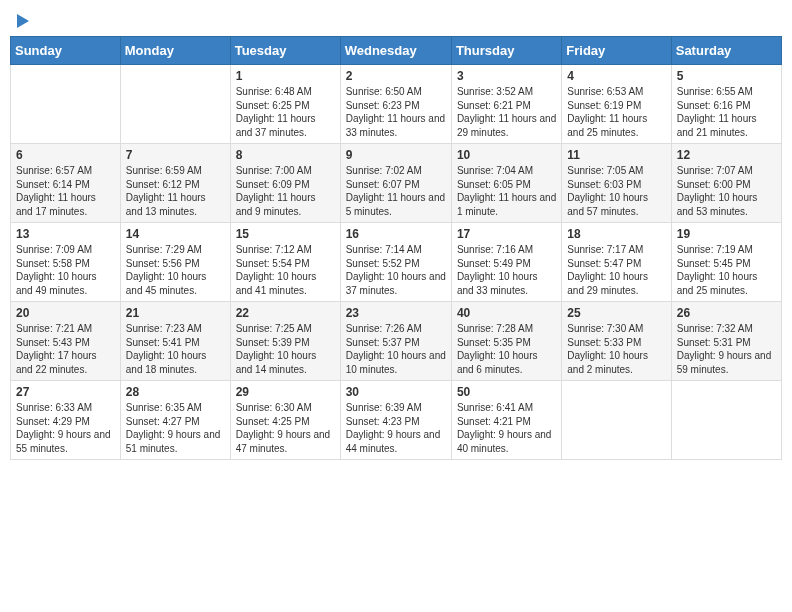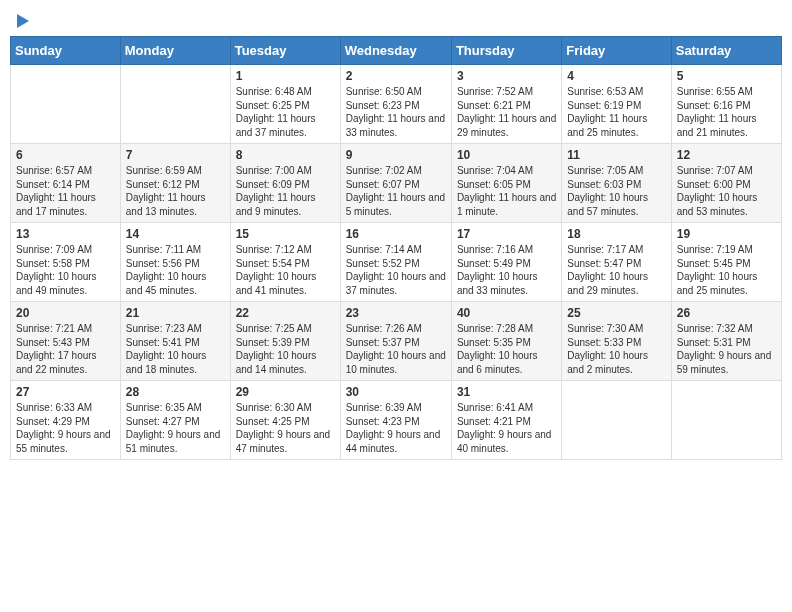--- a/index.html
+++ b/index.html
@@ -145,21 +145,21 @@
           <div class="day-info">Daylight: 11 hours and 37 minutes.</div>
         </td>
         <td>
           <span class="day-num">2</span>
           <div class="day-info">Sunrise: 6:50 AM</div>
           <div class="day-info">Sunset: 6:23 PM</div>
           <div class="day-info">Daylight: 11 hours and 33 minutes.</div>
         </td>
         <td>
           <span class="day-num">3</span>
-          <div class="day-info">Sunrise: 7:52 AM</div>
+          <div class="day-info">Sunrise: 3:52 AM</div>
           <div class="day-info">Sunset: 6:21 PM</div>
           <div class="day-info">Daylight: 11 hours and 29 minutes.</div>
         </td>
         <td>
           <span class="day-num">4</span>
           <div class="day-info">Sunrise: 6:53 AM</div>
           <div class="day-info">Sunset: 6:19 PM</div>
           <div class="day-info">Daylight: 11 hours and 25 minutes.</div>
         </td>
         <td>
@@ -215,21 +215,21 @@
       </tr>
       <tr>
         <td>
           <span class="day-num">13</span>
           <div class="day-info">Sunrise: 7:09 AM</div>
           <div class="day-info">Sunset: 5:58 PM</div>
           <div class="day-info">Daylight: 10 hours and 49 minutes.</div>
         </td>
         <td>
           <span class="day-num">14</span>
-          <div class="day-info">Sunrise: 7:11 AM</div>
+          <div class="day-info">Sunrise: 7:29 AM</div>
           <div class="day-info">Sunset: 5:56 PM</div>
           <div class="day-info">Daylight: 10 hours and 45 minutes.</div>
         </td>
         <td>
           <span class="day-num">15</span>
           <div class="day-info">Sunrise: 7:12 AM</div>
           <div class="day-info">Sunset: 5:54 PM</div>
           <div class="day-info">Daylight: 10 hours and 41 minutes.</div>
         </td>
         <td>
@@ -320,21 +320,21 @@
           <div class="day-info">Sunset: 4:25 PM</div>
           <div class="day-info">Daylight: 9 hours and 47 minutes.</div>
         </td>
         <td>
           <span class="day-num">30</span>
           <div class="day-info">Sunrise: 6:39 AM</div>
           <div class="day-info">Sunset: 4:23 PM</div>
           <div class="day-info">Daylight: 9 hours and 44 minutes.</div>
         </td>
         <td>
-          <span class="day-num">31</span>
+          <span class="day-num">50</span>
           <div class="day-info">Sunrise: 6:41 AM</div>
           <div class="day-info">Sunset: 4:21 PM</div>
           <div class="day-info">Daylight: 9 hours and 40 minutes.</div>
         </td>
         <td class="empty-cell"></td>
         <td class="empty-cell"></td>
       </tr>
     </tbody>
 </table>
 

